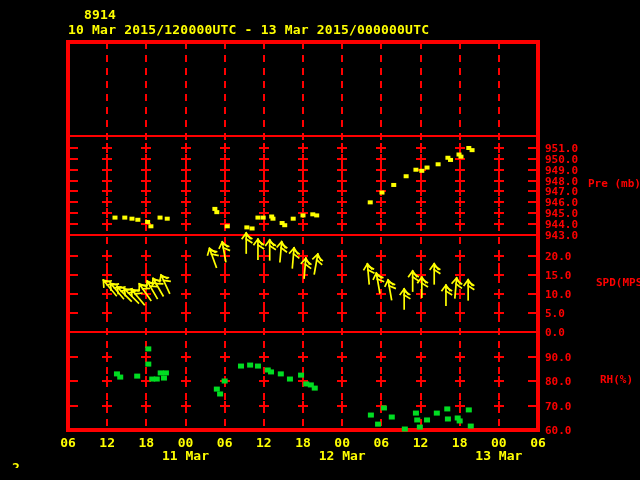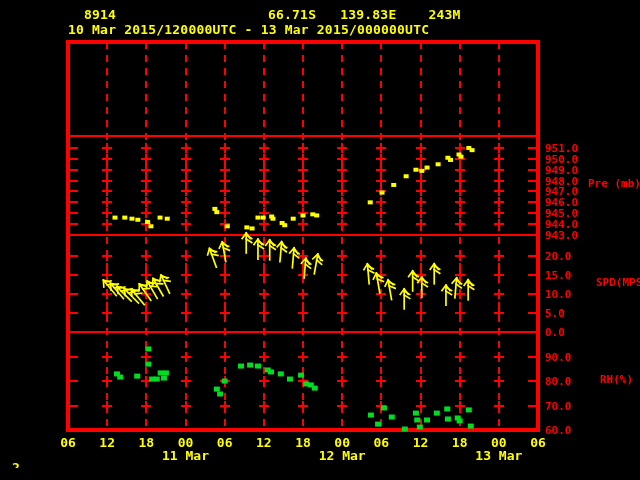--- a/index.html
+++ b/index.html
@@ -11,21 +11,20 @@
         color:#ff0000;}
   svg{position:absolute;left:0;top:0;}
   svg text{font:bold 13px "DejaVu Sans Mono",monospace;}
   svg text.small{font:bold 11px "DejaVu Sans Mono",monospace;}
 </style>
 </head>
 <body>
 
 <div class="screen">
   <span class="txt" style="left:84px;top:7px">8914</span>
-  <span class="txt" style="left:268px;top:7px">66.71S   139.83E    243M</span>
   <span class="txt" style="left:68px;top:22px">10 Mar 2015/120000UTC - 13 Mar 2015/000000UTC</span>
 
   <svg width="640" height="480">
       <g stroke="#ff0000" fill="none" shape-rendering="crispEdges">
         <line x1="107.16666666666666" y1="42" x2="107.16666666666666" y2="430" stroke-width="2" stroke-dasharray="7 6"></line>
         <line x1="146.33333333333331" y1="42" x2="146.33333333333331" y2="430" stroke-width="2" stroke-dasharray="7 6"></line>
         <line x1="185.5" y1="42" x2="185.5" y2="430" stroke-width="2" stroke-dasharray="7 6"></line>
         <line x1="224.66666666666666" y1="42" x2="224.66666666666666" y2="430" stroke-width="2" stroke-dasharray="7 6"></line>
         <line x1="263.83333333333337" y1="42" x2="263.83333333333337" y2="430" stroke-width="2" stroke-dasharray="7 6"></line>
         <line x1="303" y1="42" x2="303" y2="430" stroke-width="2" stroke-dasharray="7 6"></line>

